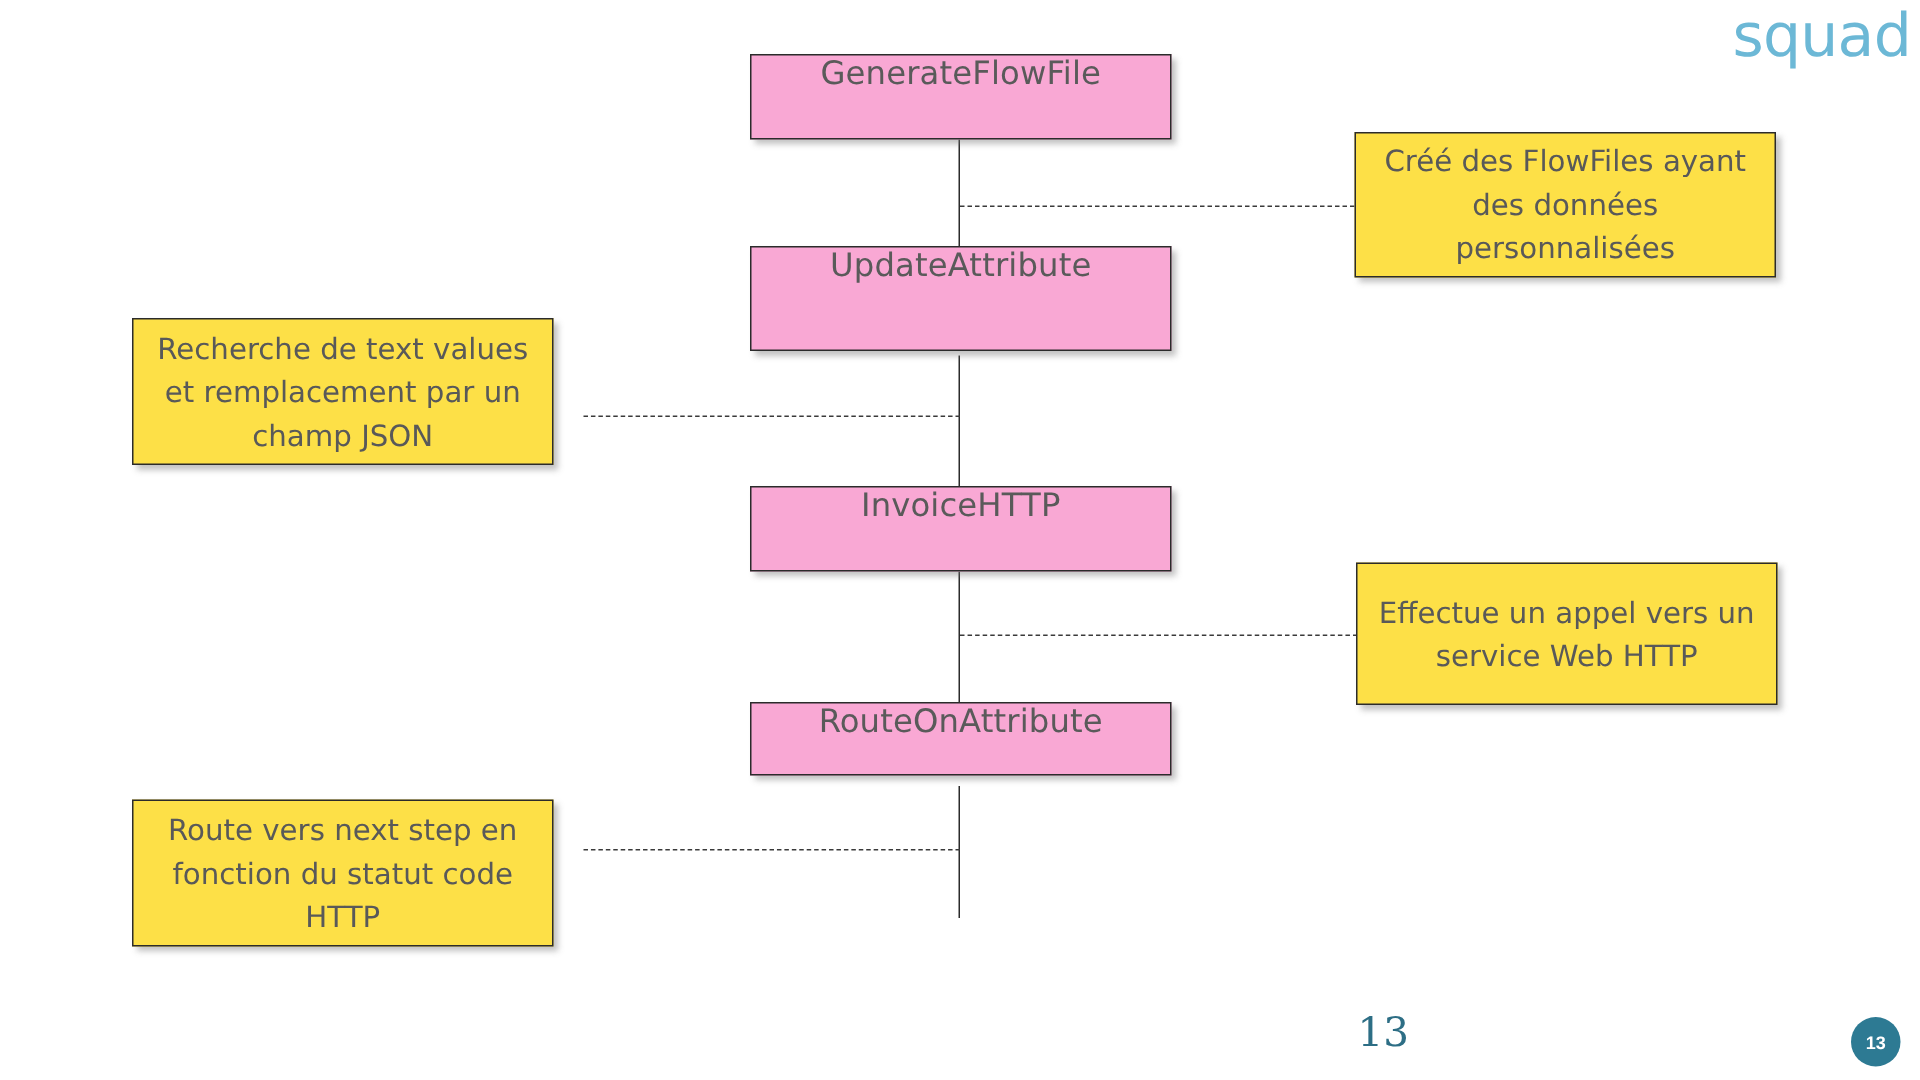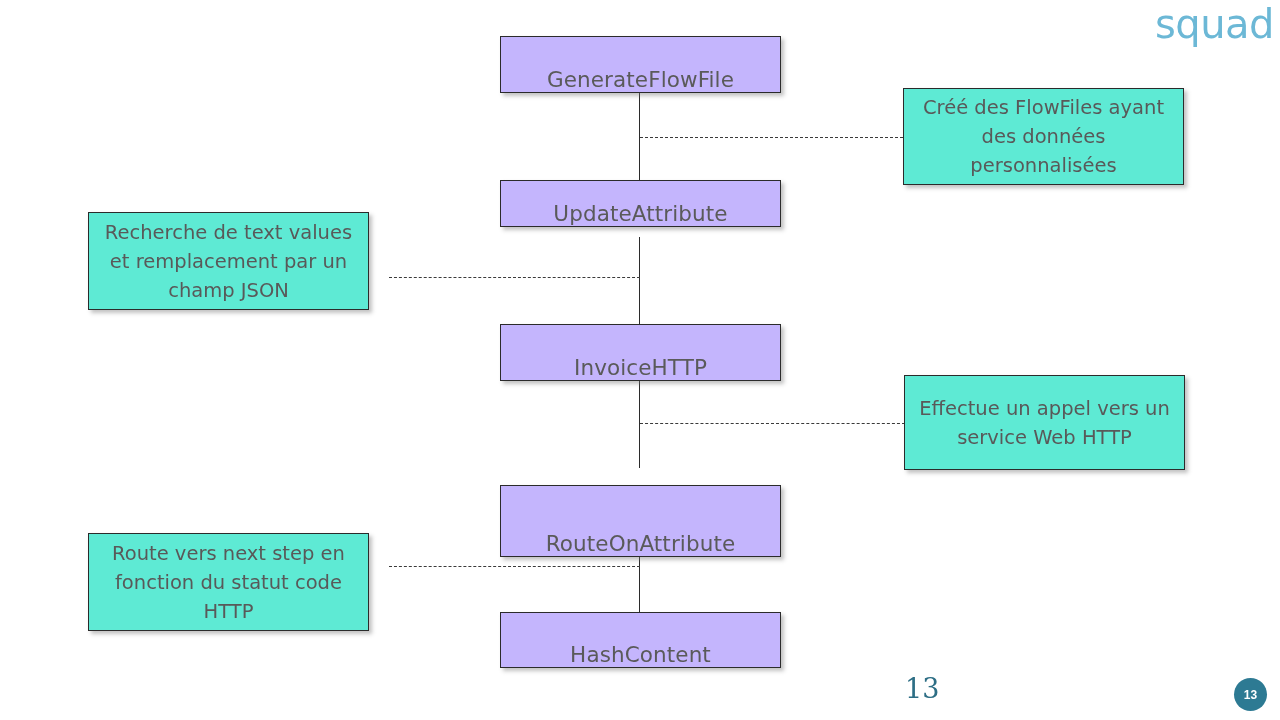--- a/index.html
+++ b/index.html
@@ -34,41 +34,41 @@
     font-family: "DejaVu Sans", sans-serif;
     font-weight: 400;
   }
 
   
   .proc-box {
     position: absolute;
     left: 500px;
     width: 281px;
     box-sizing: border-box;
-    background: #c4b5fd;
+    background: #f9a8d4;
     border: 1.3px solid #2b2b2b;
     box-shadow: 3px 3px 4px rgba(120,120,120,0.45);
     display: flex;
-    align-items: flex-end;
+    align-items: flex-start;
     justify-content: center;
   }
   .proc-label {
     color: #5a5a5a;
     font-size: 21.5px;
     font-family: "DejaVu Sans", sans-serif;
     font-weight: 400;
     letter-spacing: 0.1px;
     white-space: nowrap;
   }
 
   
   .note-box {
     position: absolute;
     box-sizing: border-box;
-    background: #5eead4;
+    background: #fde047;
     border: 1.3px solid #2b2b2b;
     box-shadow: 3px 3px 4px rgba(120,120,120,0.45);
     display: flex;
     align-items: center;
     justify-content: center;
     padding: 2px 8px;
   }
   .note-label {
     color: #595959;
     font-size: 19.5px;
@@ -134,35 +134,32 @@
 
   <div class="leader" style="left:640px; top:137px; width:263px;"></div>
   <div class="leader" style="left:389px; top:277px; width:251px;"></div>
   <div class="leader" style="left:640px; top:423px; width:265px;"></div>
   <div class="leader" style="left:389px; top:566px; width:251px;"></div>
 
   <div class="proc-box" style="top:36px; height:57px;">
     <span class="proc-label">GenerateFlowFile</span>
   </div>
 
-  <div class="proc-box" style="top:180px; height:47px;">
+  <div class="proc-box" style="top:164px; height:70px;">
     <span class="proc-label">UpdateAttribute</span>
   </div>
 
   <div class="proc-box" style="top:324px; height:57px;">
     <span class="proc-label">InvoiceHTTP</span>
   </div>
 
-  <div class="proc-box" style="top:468px; height:72px;margin-top:17px;">
+  <div class="proc-box" style="top:468px; height:49px;">
     <span class="proc-label">RouteOnAttribute</span>
   </div>
 
-  <div class="proc-box" style="top:612px; height:56px;">
-    <span class="proc-label">HashContent</span>
-  </div>
 
   <div class="note-box" style="left:903px; top:88px; width:281px; height:97px;">
     <span class="note-label">Créé des FlowFiles ayant des données personnalisées</span>
   </div>
 
   <div class="note-box" style="left:88px; top:212px; width:281px; height:98px;">
     <span class="note-label">Recherche de text values et remplacement par un champ JSON</span>
   </div>
 
   <div class="note-box" style="left:904px; top:375px; width:281px; height:95px;">

